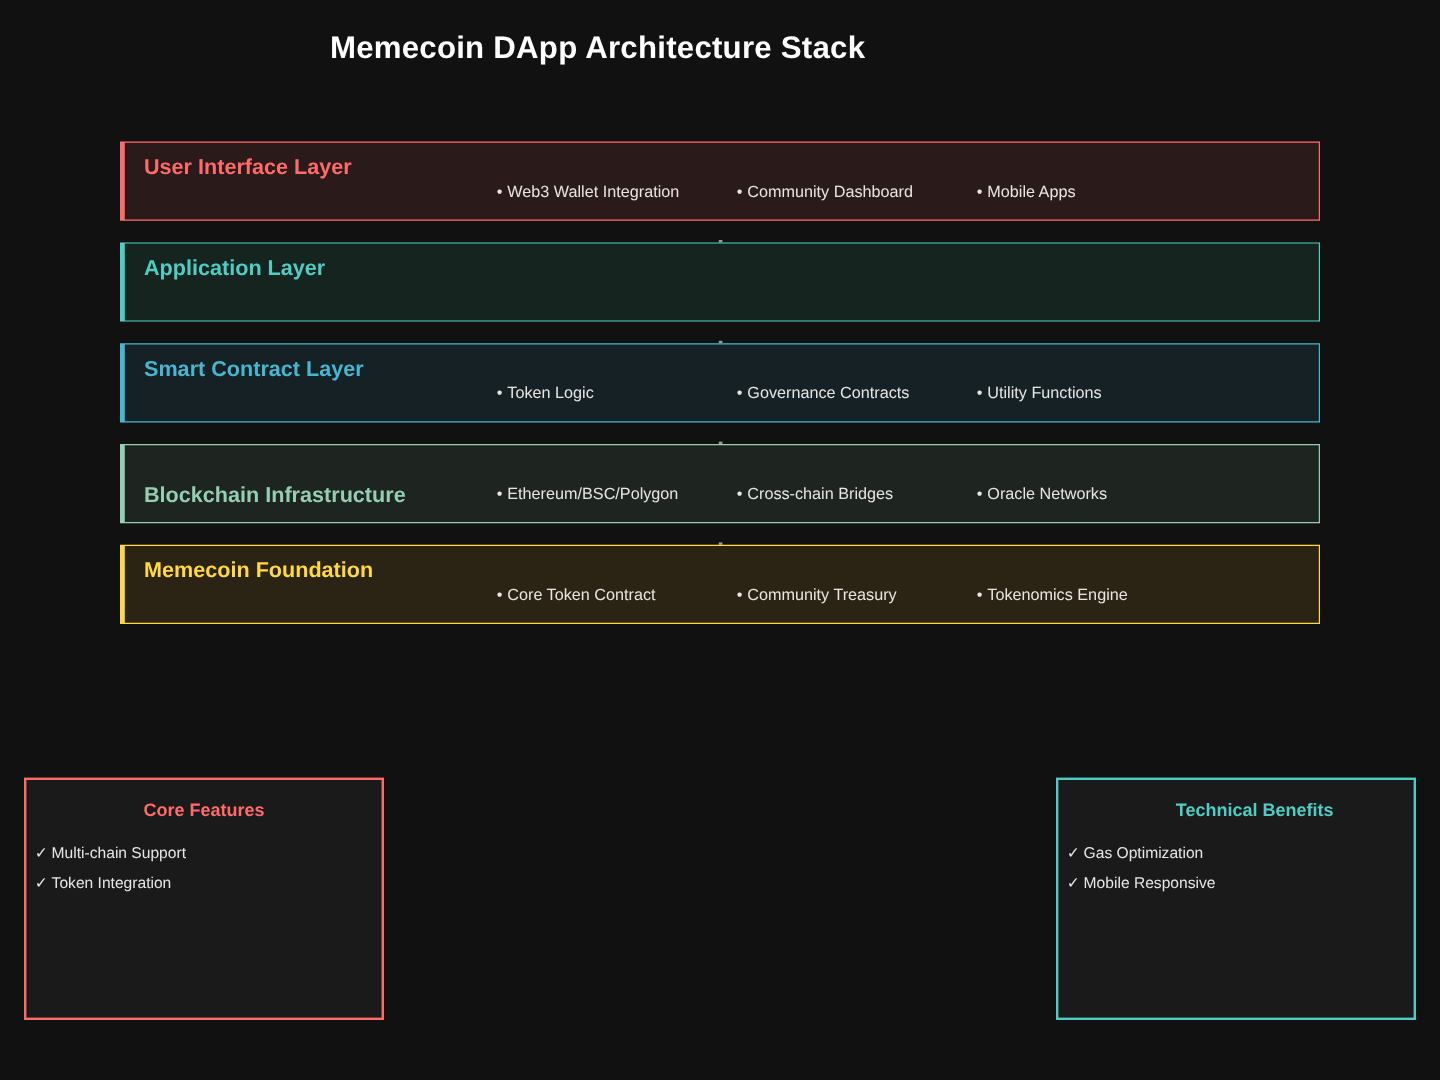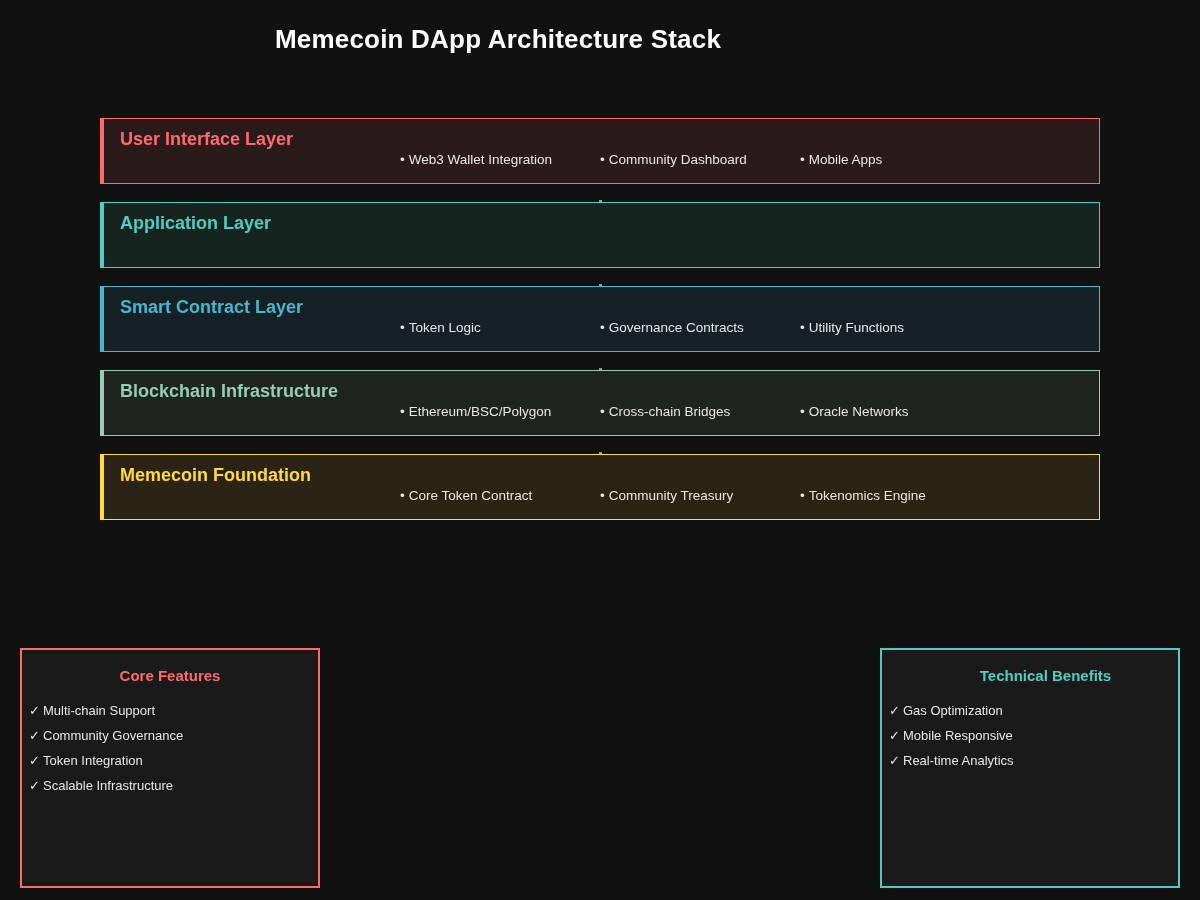--- a/index.html
+++ b/index.html
@@ -52,21 +52,21 @@
   .layer-title {
     position: absolute;
     left: 20px;
     top: 11px;
     font-size: 18px;
     font-weight: bold;
     white-space: nowrap;
   }
   .layer-items {
     position: absolute;
-    left: 0;
+    left: 14px;
     top: 34px;
     width: 100%;
     height: 20px;
   }
   .layer-item {
     position: absolute;
     top: 0;
     font-size: 13.5px;
     color: #e8e6e3;
     white-space: nowrap;
@@ -108,21 +108,21 @@
 
   
   .feature-panel {
     position: absolute;
     box-sizing: border-box;
     background: #1a1a1a;
     border-style: solid;
     border-width: 2px;
     top: 648px;
     width: 300px;
-    height: 240px;
+    height: 202px;
   }
   #panel-core-features { left: 20px; }
   #panel-technical-benefits { left: 880px; }
 
   .panel-title {
     text-align: center;
     font-size: 15px;
     font-weight: bold;
     margin-top: 17px;
   }
@@ -180,21 +180,21 @@
         <div class="layer-item col1"><span class="bullet">•</span><span>Governance Contracts</span></div>
         <div class="layer-item col2"><span class="bullet">•</span><span>Utility Functions</span></div>
       </div>
       <div class="connector">
         <div class="shaft" style="background: rgb(154, 154, 154);"></div>
         <div class="head" style="border-top-color: rgb(154, 154, 154);"></div>
       </div>
     </div>
     <div class="layer-row">
       <div class="layer-box" style="background: rgb(30, 36, 32); border-color: rgb(150, 206, 180); border-left-width: 4px;"></div>
-      <div class="layer-title" style="color: rgb(150, 206, 180);">Blockchain Infrastructure</div>
+      <div class="layer-title" style="color: rgb(150, 206, 180); margin-top: 21px;">Blockchain Infrastructure</div>
       <div class="layer-items">
         <div class="layer-item col0"><span class="bullet">•</span><span>Ethereum/BSC/Polygon</span></div>
         <div class="layer-item col1"><span class="bullet">•</span><span>Cross-chain Bridges</span></div>
         <div class="layer-item col2"><span class="bullet">•</span><span>Oracle Networks</span></div>
       </div>
       <div class="connector">
         <div class="shaft" style="background: rgb(154, 154, 154);"></div>
         <div class="head" style="border-top-color: rgb(154, 154, 154);"></div>
       </div>
     </div>
@@ -206,26 +206,23 @@
         <div class="layer-item col1"><span class="bullet">•</span><span>Community Treasury</span></div>
         <div class="layer-item col2"><span class="bullet">•</span><span>Tokenomics Engine</span></div>
       </div>
     </div>
   </div>
 
 <div class="feature-panel" id="panel-core-features" style="border-color: rgb(255, 107, 107);">
   <div class="panel-title" style="color: rgb(255, 107, 107);">Core Features</div>
   <ul class="panel-list" id="core-features-list">
       <li><span class="check">✓</span><span>Multi-chain Support</span></li>
-      <li><span class="check">✓</span><span>Community Governance</span></li>
       <li><span class="check">✓</span><span>Token Integration</span></li>
-      <li><span class="check">✓</span><span>Scalable Infrastructure</span></li>
     </ul>
 </div>
 
 <div class="feature-panel" id="panel-technical-benefits" style="border-color: rgb(78, 205, 196);">
   <div class="panel-title" style="color: rgb(78, 205, 196); padding-left: 31px;">Technical Benefits</div>
   <ul class="panel-list" id="technical-benefits-list">
       <li><span class="check">✓</span><span>Gas Optimization</span></li>
       <li><span class="check">✓</span><span>Mobile Responsive</span></li>
-      <li><span class="check">✓</span><span>Real-time Analytics</span></li>
     </ul>
 </div>
 
 </body></html>

